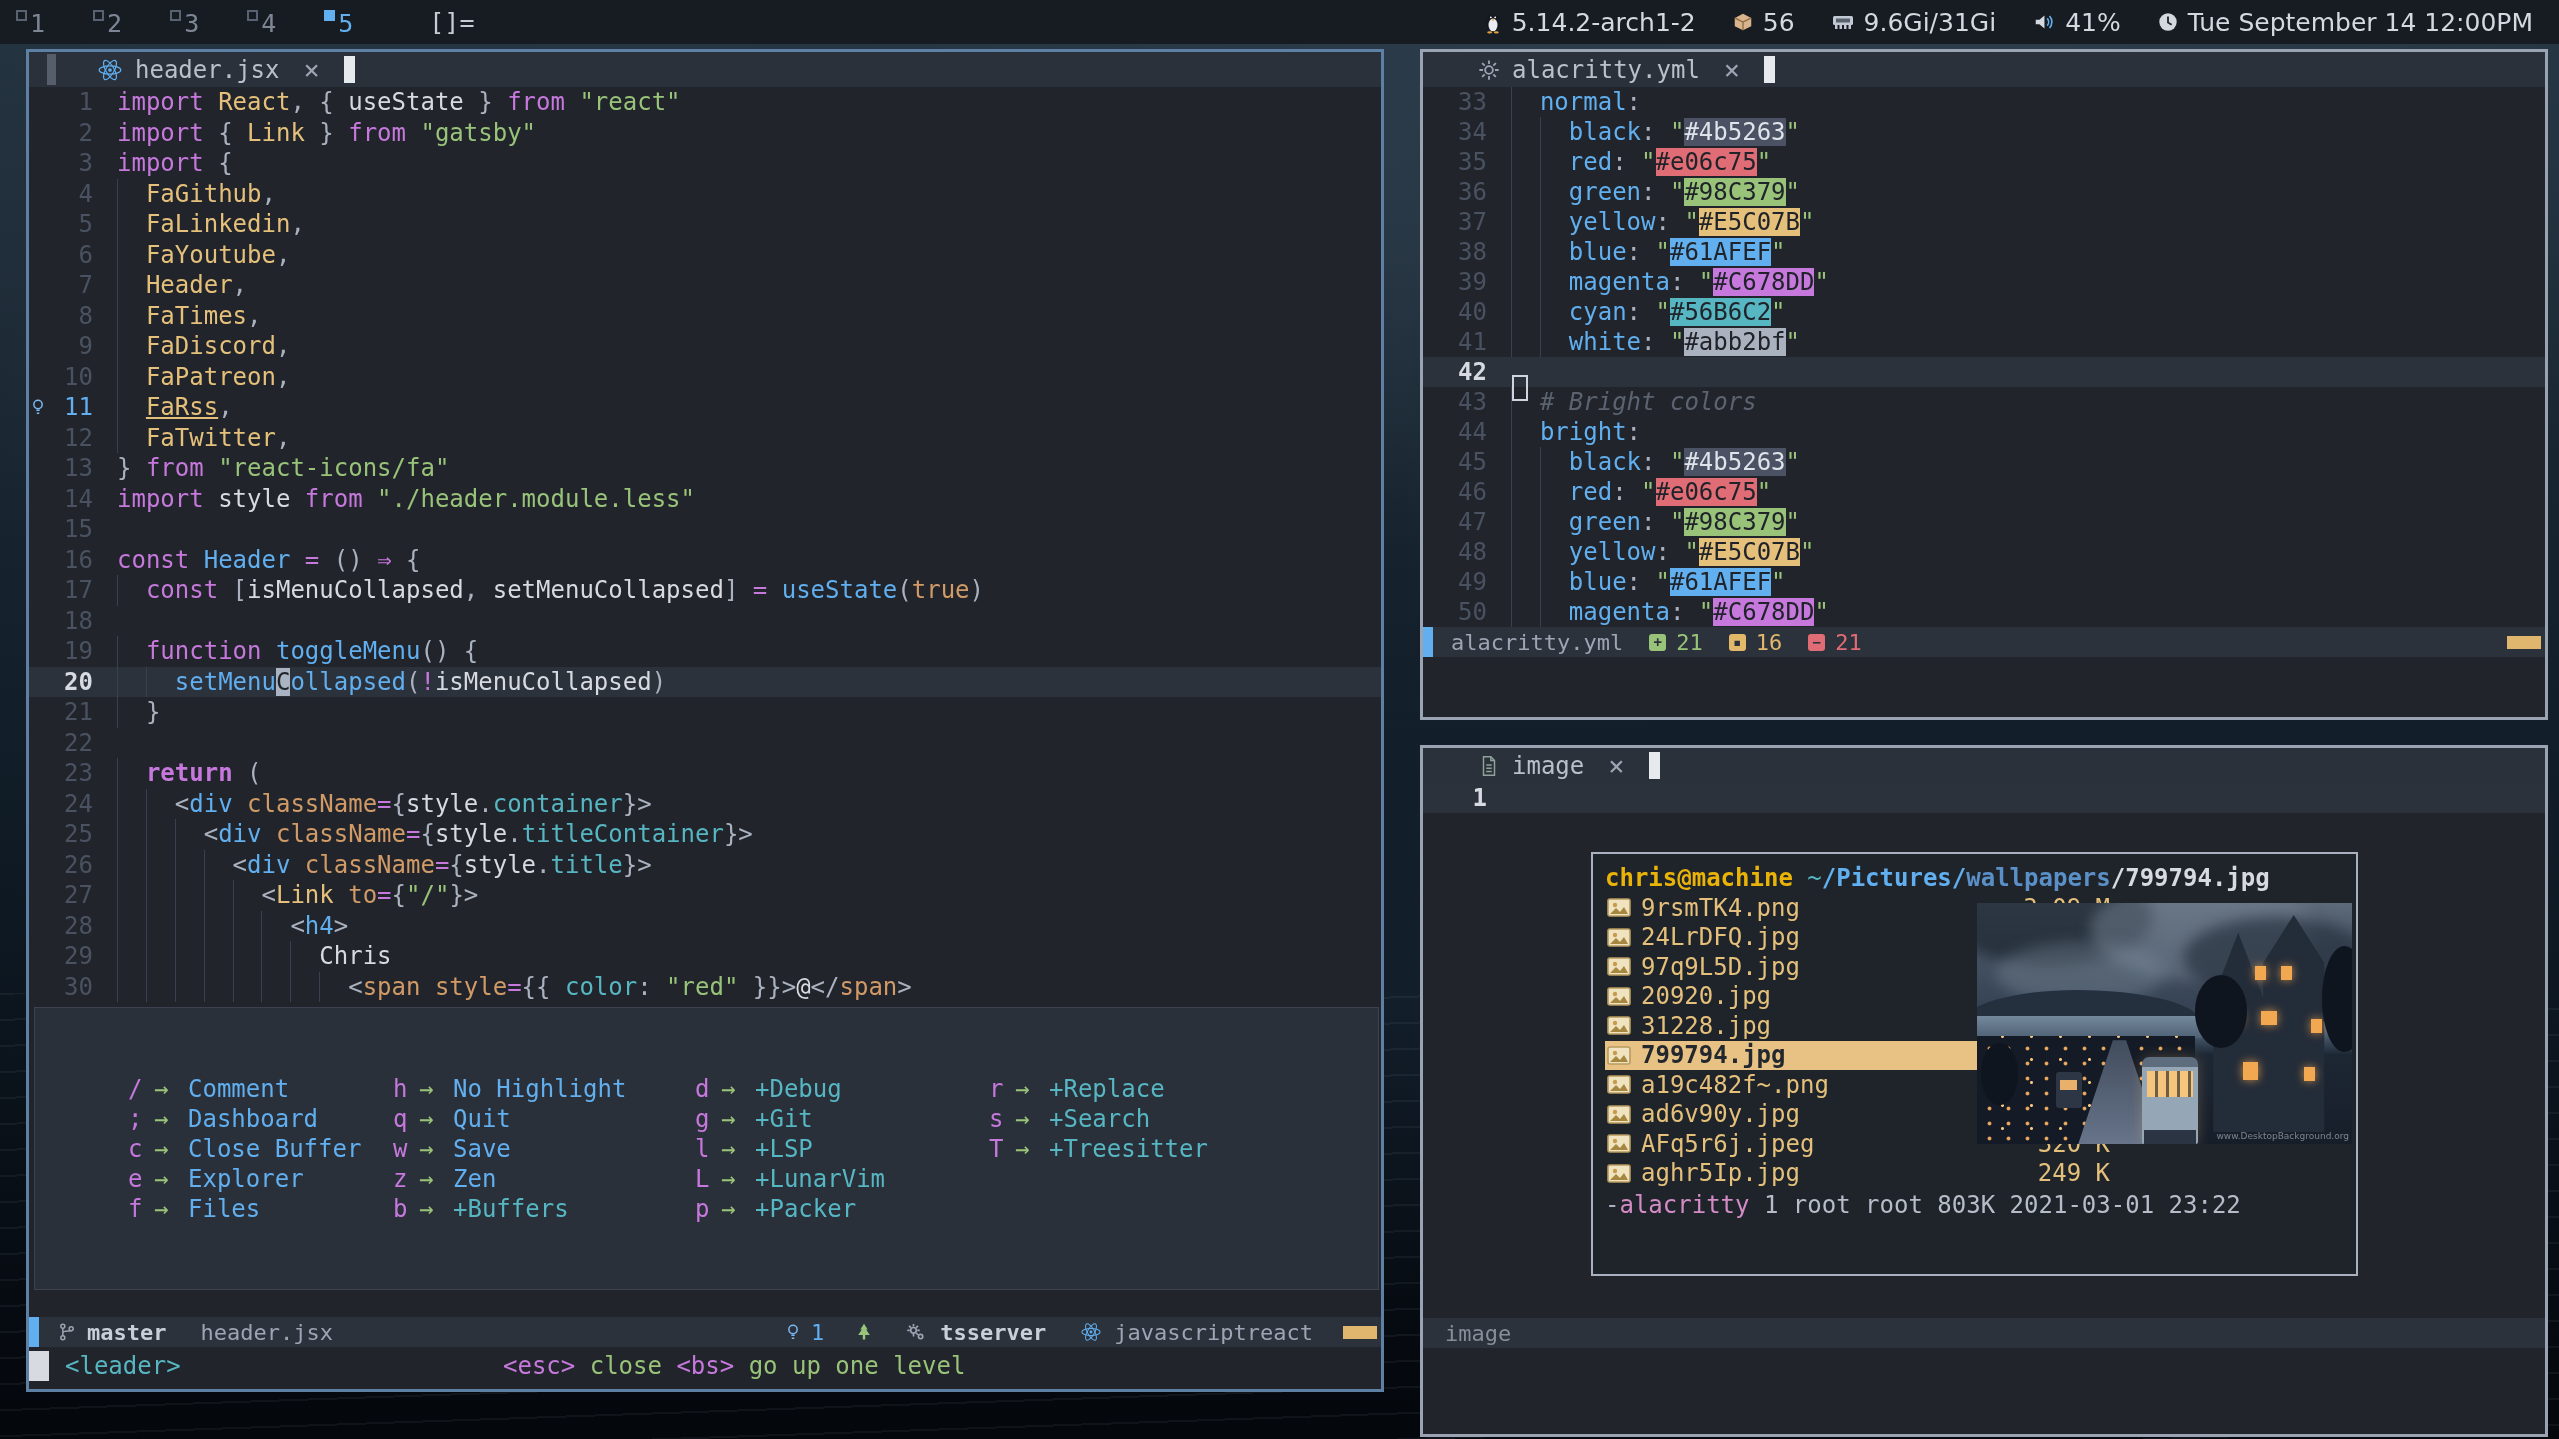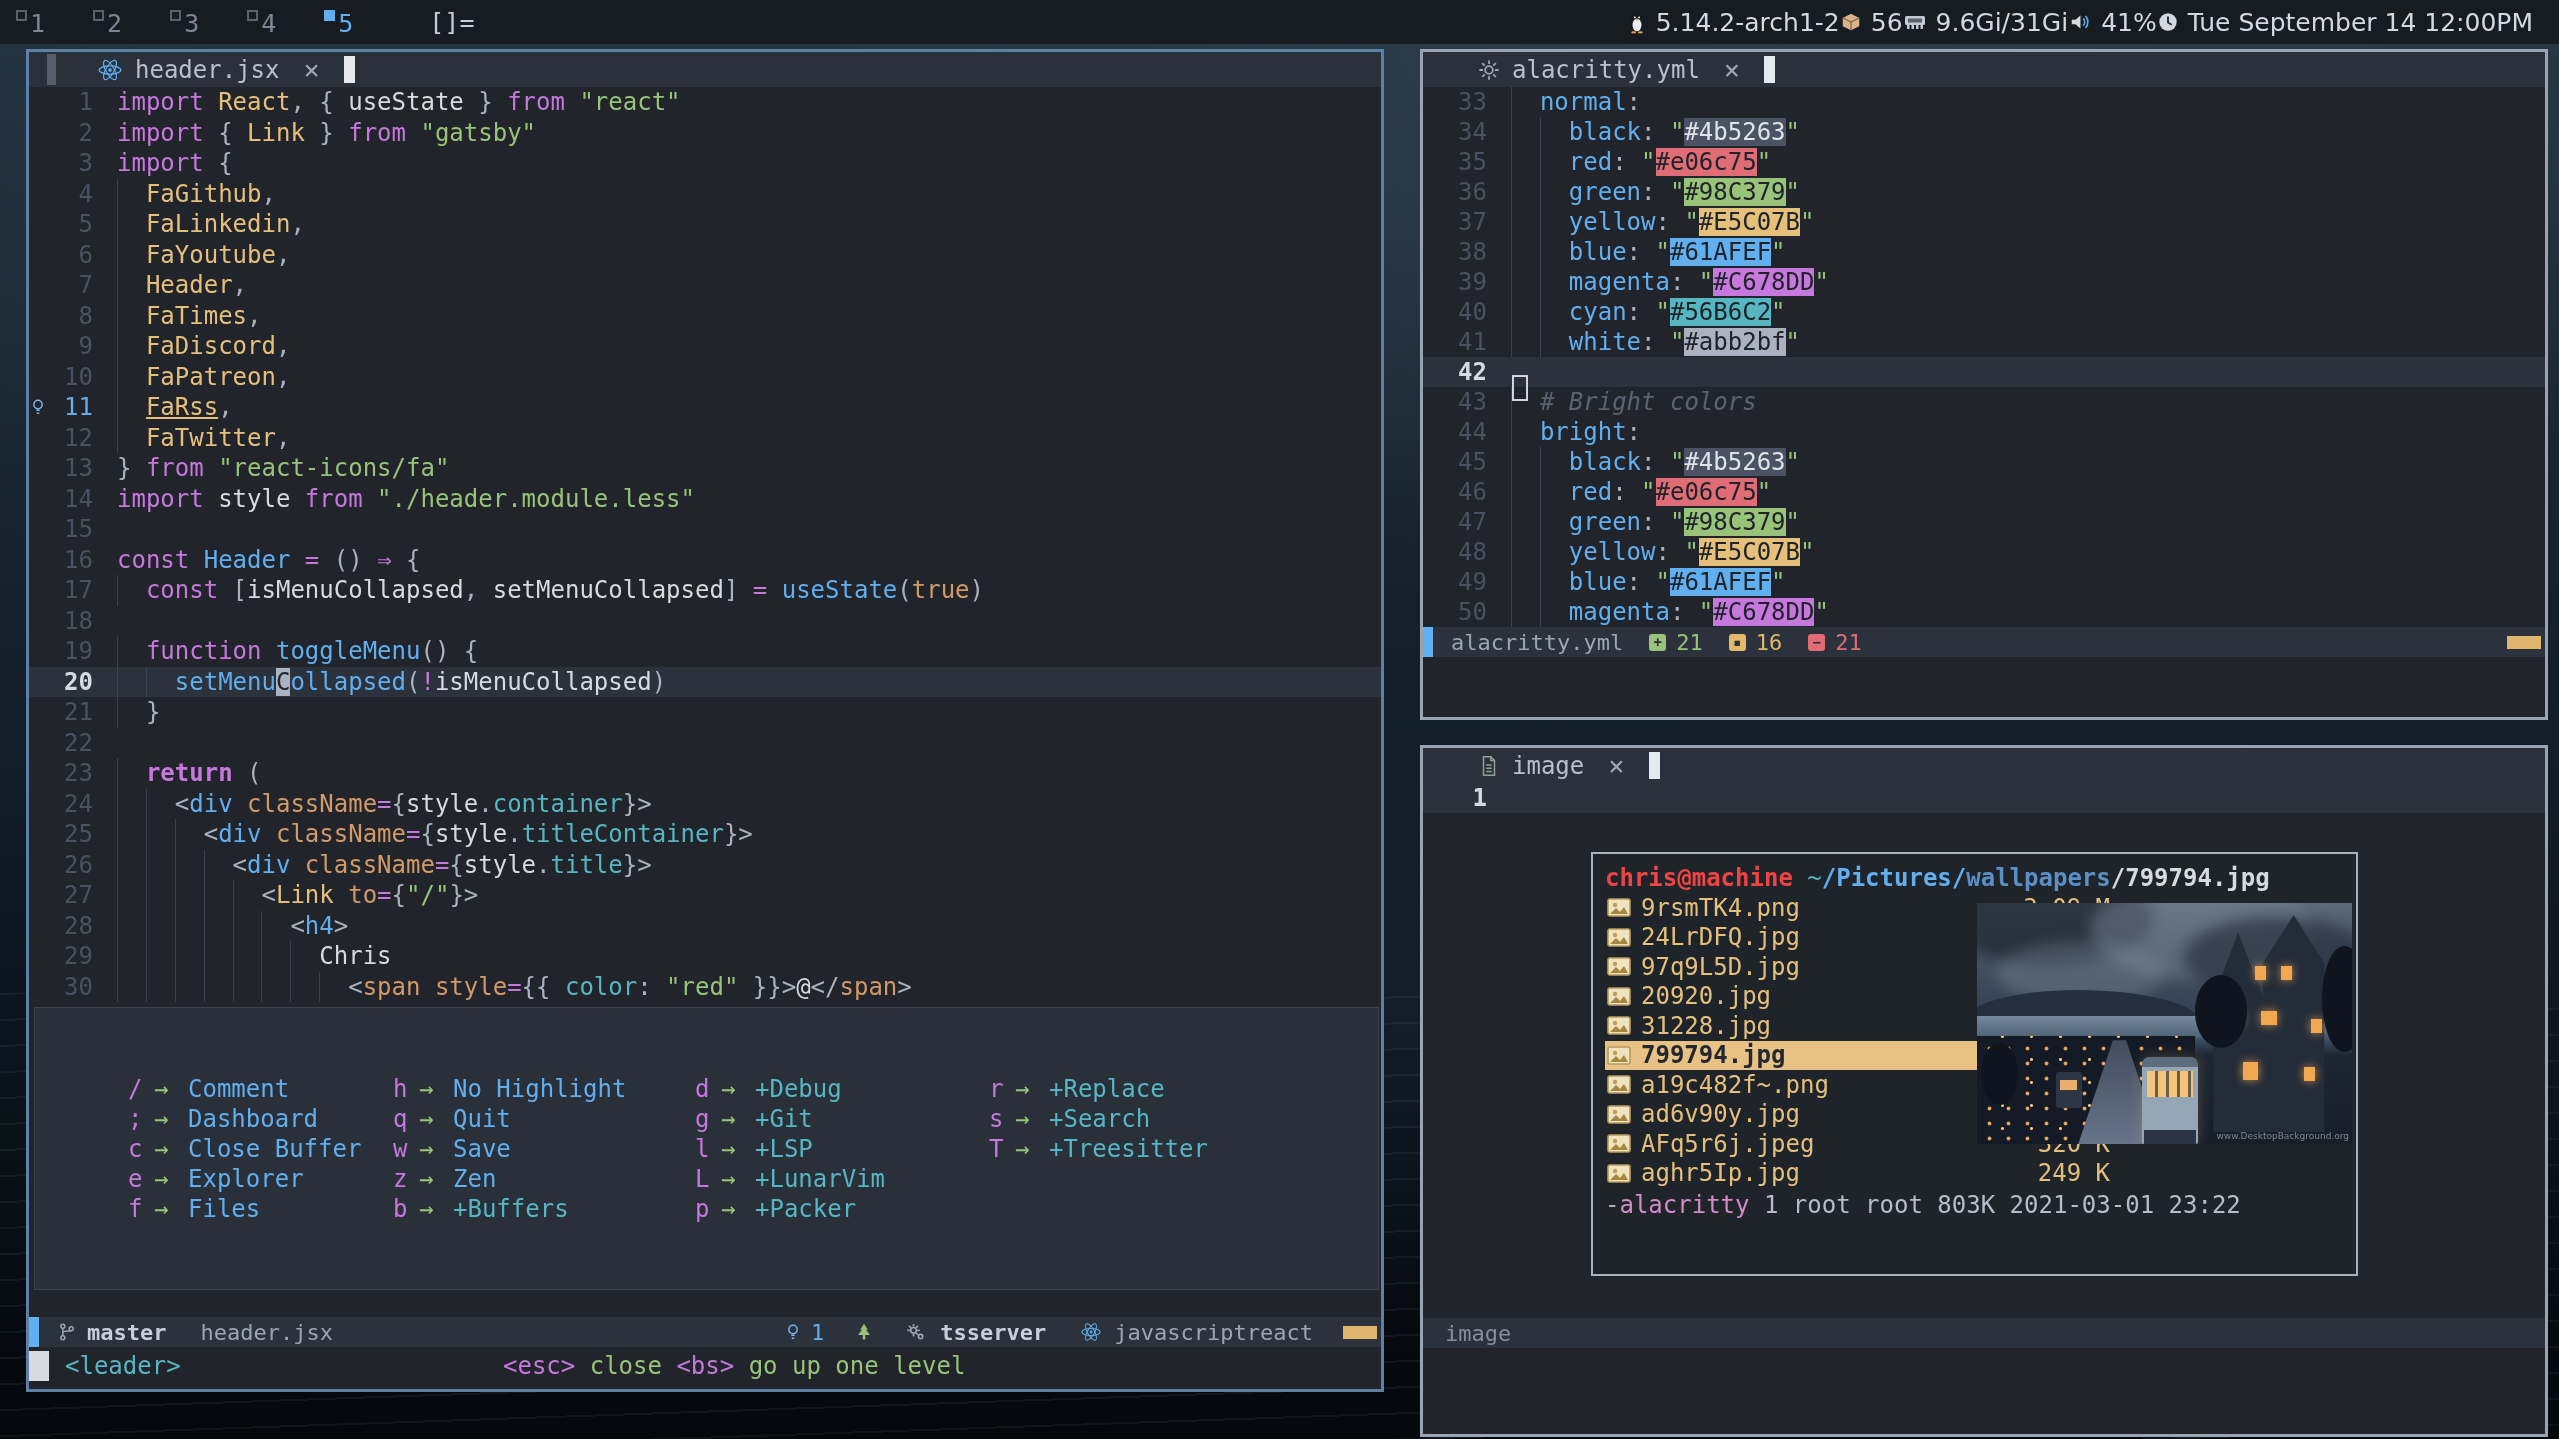--- a/index.html
+++ b/index.html
@@ -15,21 +15,21 @@
   .wall:after{content:"";position:absolute;left:0;right:0;top:68%;bottom:0;
       background:repeating-linear-gradient(178deg, rgba(160,185,200,.07) 0 2px, transparent 2px 26px);}
   
   .topbar{position:absolute;left:0;top:0;width:100%;height:44px;background:#171b22;
      display:flex;align-items:center;padding:0 16px;box-sizing:border-box;z-index:5;}
   .ws{position:relative;padding:2px 6px 0 14px;margin-right:42px;font-size:25px;color:#7d8694;cursor:default;}
   .ws .sq{position:absolute;left:0;top:3px;width:7px;height:7px;border:2px solid #596270;background:transparent;}
   .ws.active{color:#61afef;}
   .ws.active .sq{background:#61afef;border-color:#61afef;}
   .layoutind{color:#c7ccd4;font-size:25px;margin-left:28px;}
-  .modules{margin-left:auto;display:flex;align-items:center;padding-right:10px;}
+  .modules{margin-left:auto;display:flex;align-items:center;gap:36px;padding-right:10px;}
   .module{display:flex;align-items:center;gap:9px;color:#d4d9e0;font-size:25px;
      font-family:"DejaVu Sans",sans-serif;}
   .icn{display:inline-flex;align-items:center;justify-content:center;}
   
   .win{position:absolute;background:#21252b;border:3px solid #99a3b2;box-sizing:border-box;overflow:hidden;}
   .win-a{left:26px;top:49px;width:1358px;height:1343px;border-color:#5d80a4;}
   .win-b{left:1420px;top:49px;width:1128px;height:671px;}
   .win-c{left:1420px;top:745px;width:1128px;height:692px;}
   .tabline{position:relative;height:35px;background:#2b313b;display:flex;align-items:center;}
   .tab{display:flex;align-items:center;height:35px;padding:0 10px;}
@@ -50,21 +50,21 @@
   .lnum.cl{color:#d7dae0;font-weight:bold;}
   .code{position:relative;margin-left:24px;flex:1;white-space:pre;}
   .guide{position:absolute;top:0;bottom:0;width:1px;background:#394050;}
   .hcur{position:absolute;left:1px;top:3px;width:12px;height:22px;border:2px solid #cfd5dd;}
   
   .kw{color:#c678dd;} .kwb{color:#c678dd;font-weight:bold;}
   .yel{color:#e5c07b;} .ulyel{color:#e5c07b;text-decoration:underline;}
   .blu{color:#61afef;} .grn{color:#98c379;} .org{color:#d19a66;}
   .cyn{color:#56b6c2;} .fg{color:#abb2bf;} .wht{color:#d7dae0;}
   .com{color:#5c6370;font-style:italic;} .pink{color:#d38cc6;} .fg2{color:#b6bdc9;}
-  .grnb{color:#ef4444;font-weight:bold;} .blub{color:#61afef;font-weight:bold;}
+  .grnb{color:#eab308;font-weight:bold;} .blub{color:#61afef;font-weight:bold;}
   .blu2{color:#5a8fc7;font-weight:bold;} .whtb{color:#d7dae0;font-weight:bold;}
   .cur{background:#aab3c2;color:#1f242b;}
   
   .whichkey{position:absolute;left:5px;top:955px;width:1345px;height:283px;
      background:#2a303a;border:1px solid #3c434f;box-sizing:border-box;}
   .wk-col{position:absolute;top:66px;}
   .wk-row{height:30px;display:flex;align-items:center;font-size:24px;}
   .wk-key{width:26px;color:#c678dd;}
   .wk-arr{width:34px;color:#98c379;}
   .wk-a{color:#61afef;} .wk-g{color:#56b6c2;}

